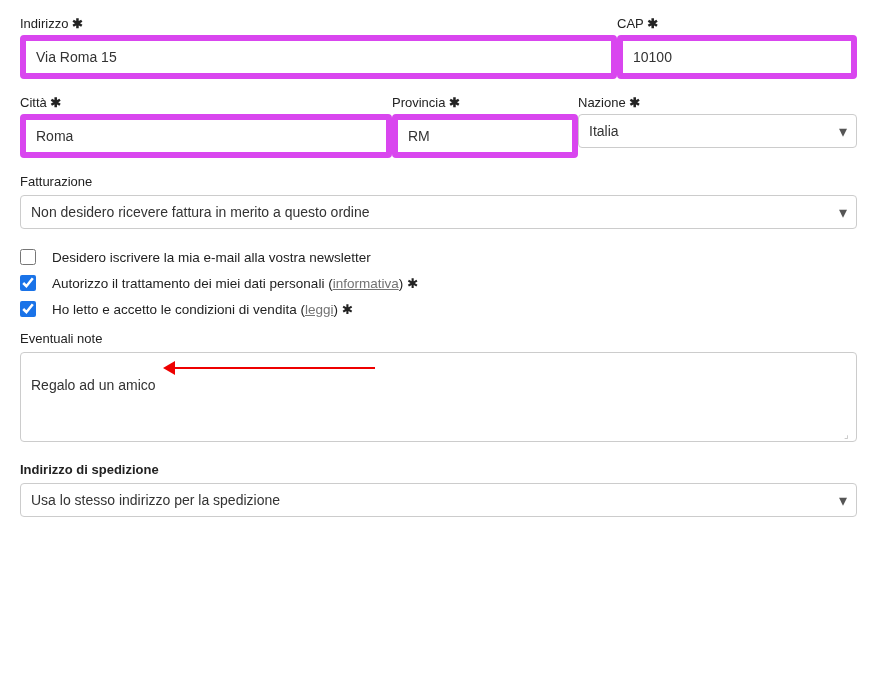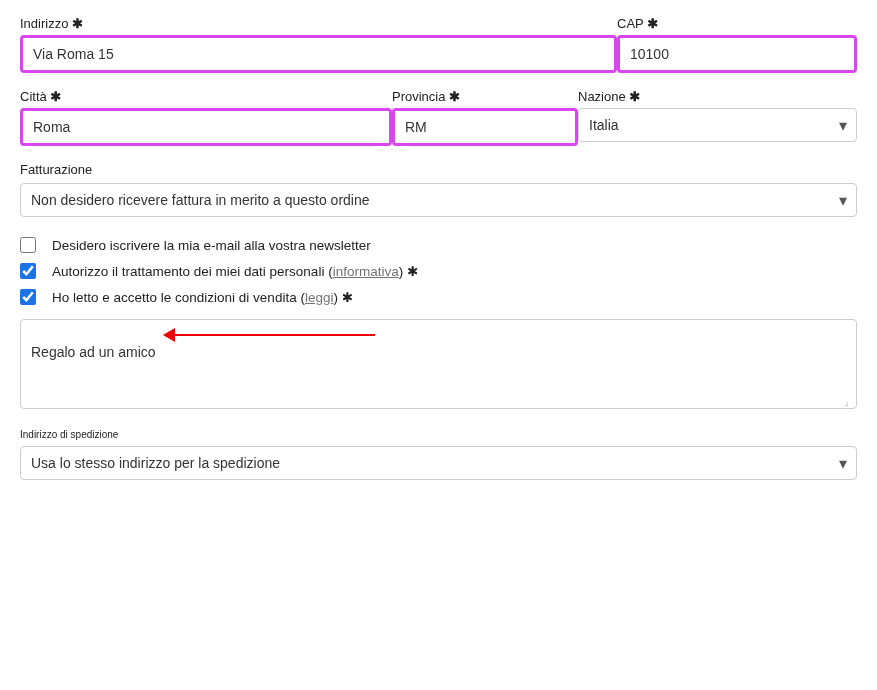--- a/index.html
+++ b/index.html
@@ -36,21 +36,21 @@
       font-weight: 500;
       color: #222;
     }
     label .required {
       color: #222;
       font-weight: 700;
     }
 
     input[type="text"],
     textarea {
-      border: 3px solid #d946ef;
+      border: 6px solid #d946ef;
       border-radius: 4px;
       padding: 8px 10px;
       font-size: 14px;
       color: #333;
       outline: none;
       width: 100%;
       background: #fff;
     }
 
     select {
@@ -166,22 +166,22 @@
       height: 10px;
       cursor: se-resize;
       color: #bbb;
       font-size: 10px;
     }
 
     .spedizione-section {
       margin-top: 20px;
     }
     .spedizione-label {
-      font-size: 10px;
-      font-weight: 400;
+      font-size: 13px;
+      font-weight: 700;
       margin-bottom: 6px;
     }
   </style>
 </head>
 <body>
 
 <div class="row">
   <div class="field-group full">
     <label>
       <span>Indirizzo</span> <span class="required">✱</span>
@@ -249,20 +249,21 @@
 </div>
 
 <div class="checkbox-row">
   <input type="checkbox" checked="" style="">
   <span>
     <span>Ho letto e accetto le condizioni di vendita (</span><a href="#">leggi</a><span>)</span> <span class="required">✱</span>
   </span>
 </div>
 
 <div class="note-section" style="margin-top:14px;">
+  <div class="note-label">Eventuali note</div>
   <div class="textarea-content">
     <span class="textarea-text">Regalo ad un amico</span>
 
     <span class="arrow-annotation">
       <div class="arrow-head"></div>
       <div class="arrow-line"></div>
     </span>
     <span class="textarea-resize-handle">⌟</span>
   </div>
 </div>

